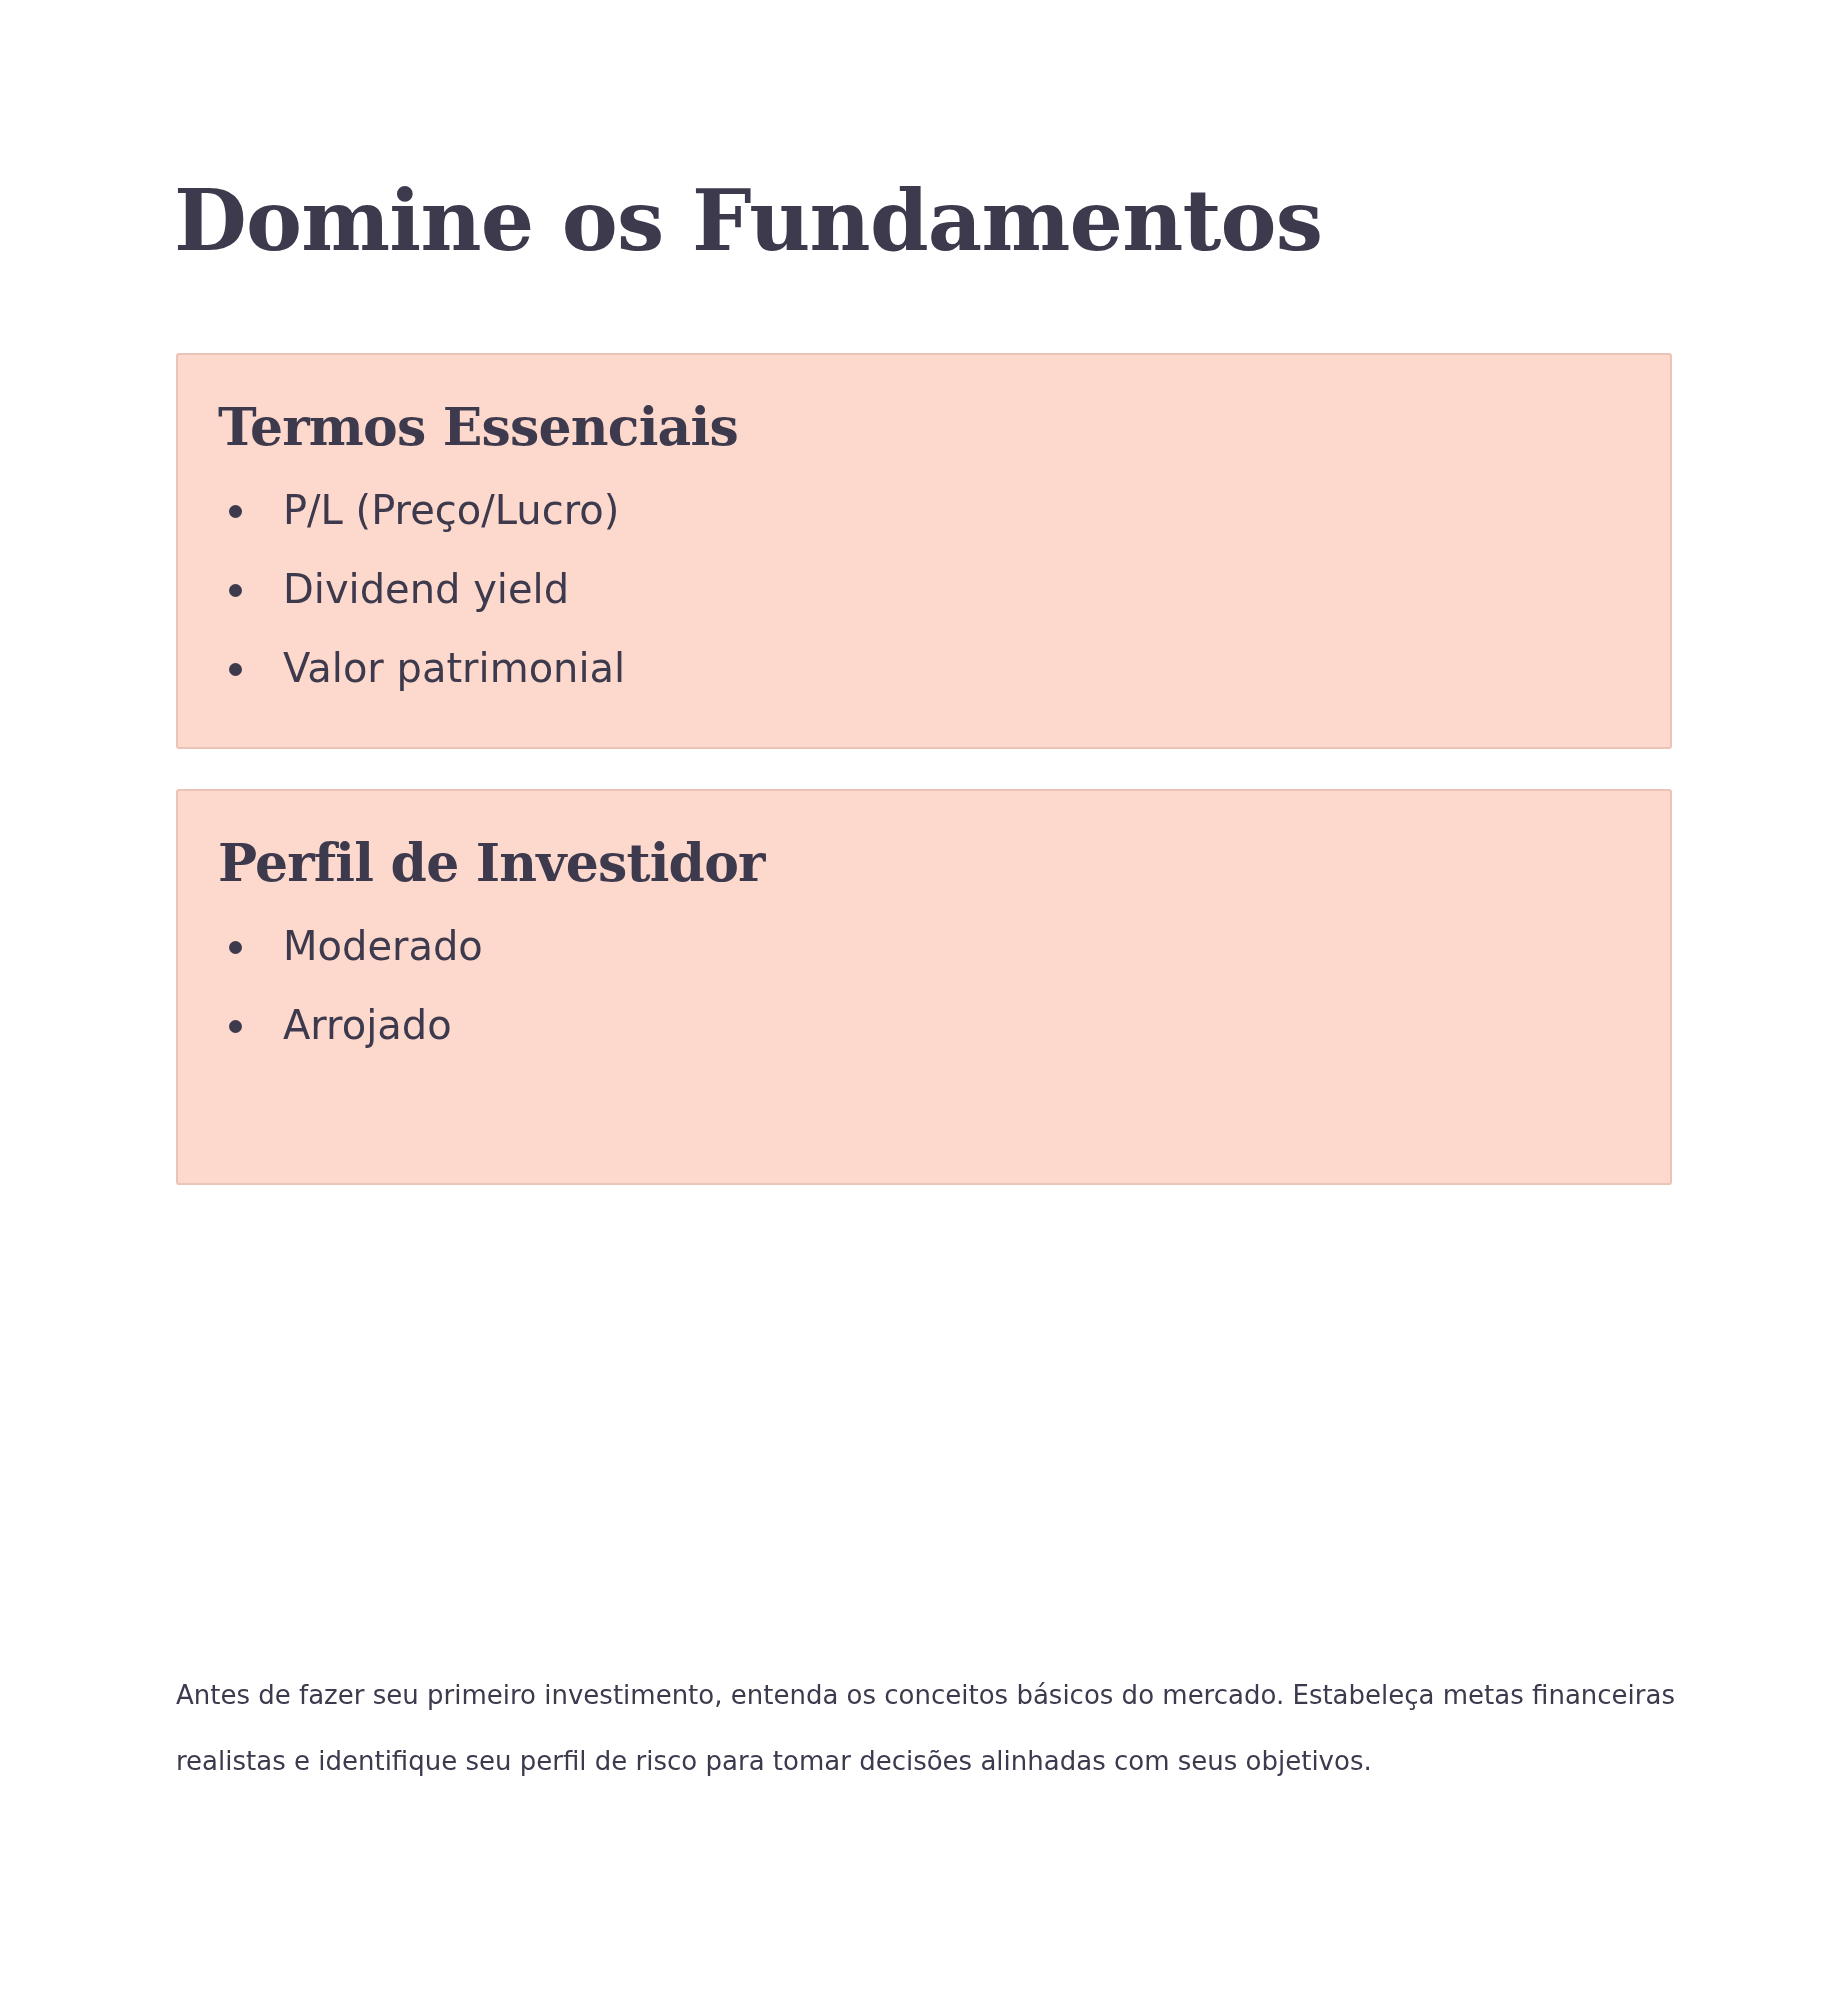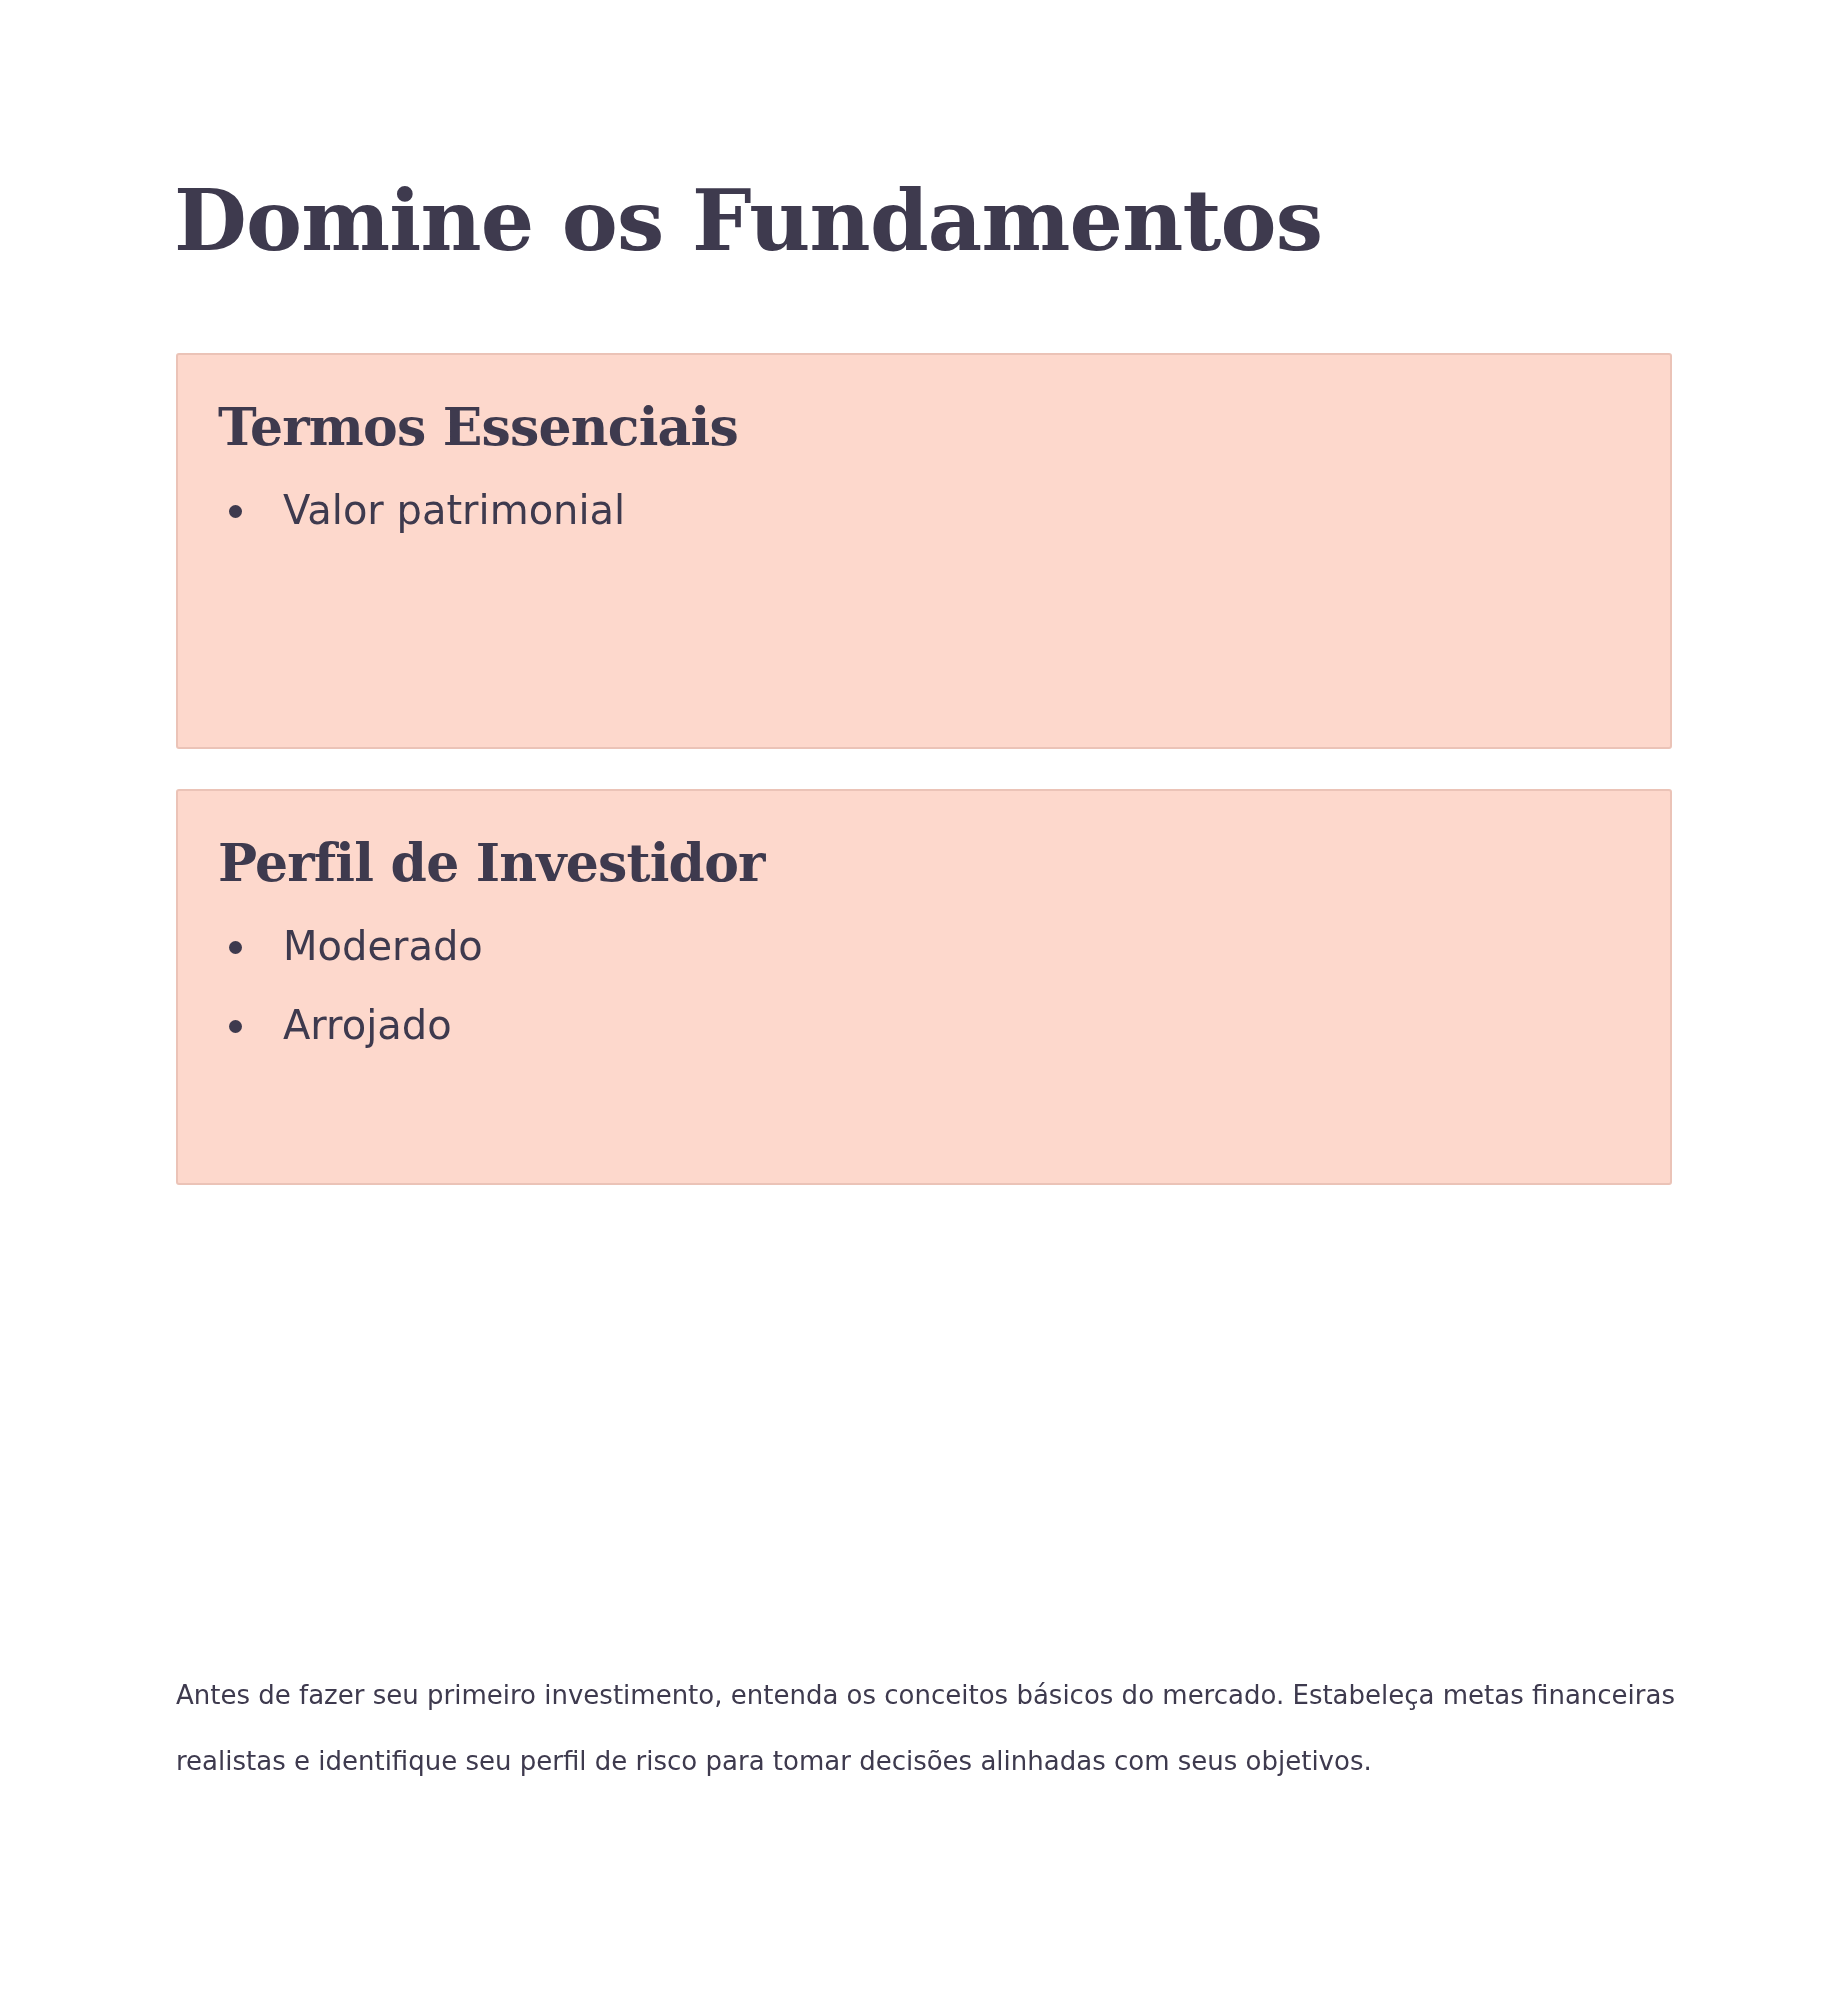--- a/index.html
+++ b/index.html
@@ -99,20 +99,22 @@
 
 <div class="page">
 
   <h1 class="page-title">Domine os Fundamentos</h1>
 
   <div class="cards">
 
     <section class="card">
       <h2 class="card-title">Termos Essenciais</h2>
       <ul class="card-list">
+        <li><span class="bullet"></span><span>P/L (Preço/Lucro)</span></li>
+        <li><span class="bullet"></span><span>Dividend yield</span></li>
         <li><span class="bullet"></span><span>Valor patrimonial</span></li>
       </ul>
     </section>
 
     <section class="card">
       <h2 class="card-title">Perfil de Investidor</h2>
       <ul class="card-list">
         <li><span class="bullet"></span><span>Moderado</span></li>
         <li><span class="bullet"></span><span>Arrojado</span></li>
       </ul>

